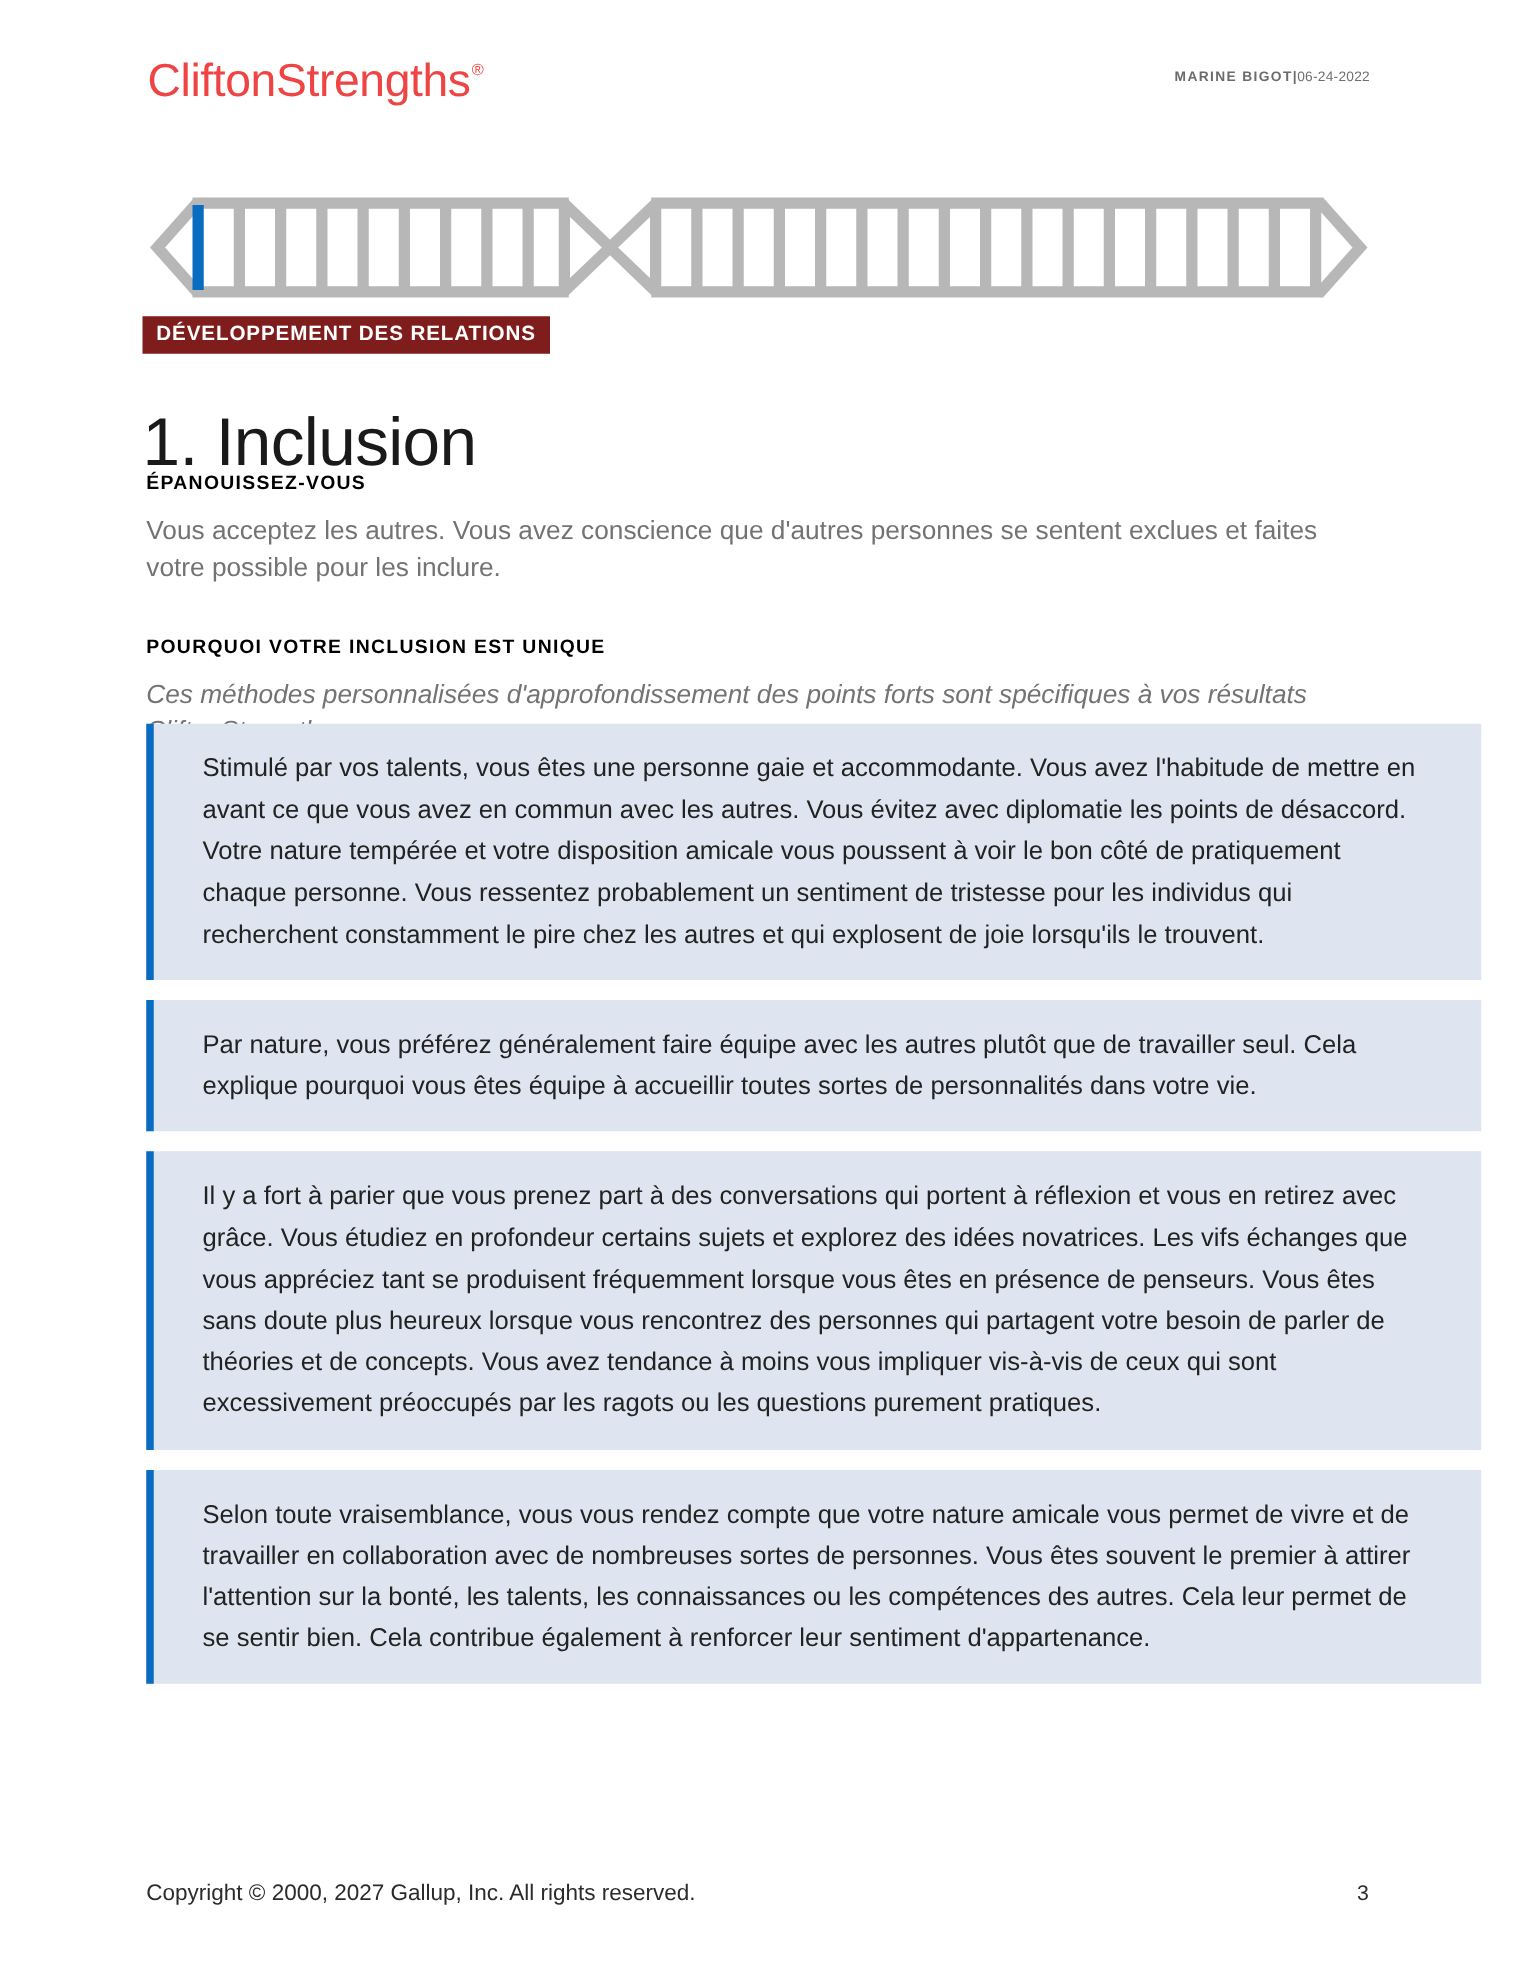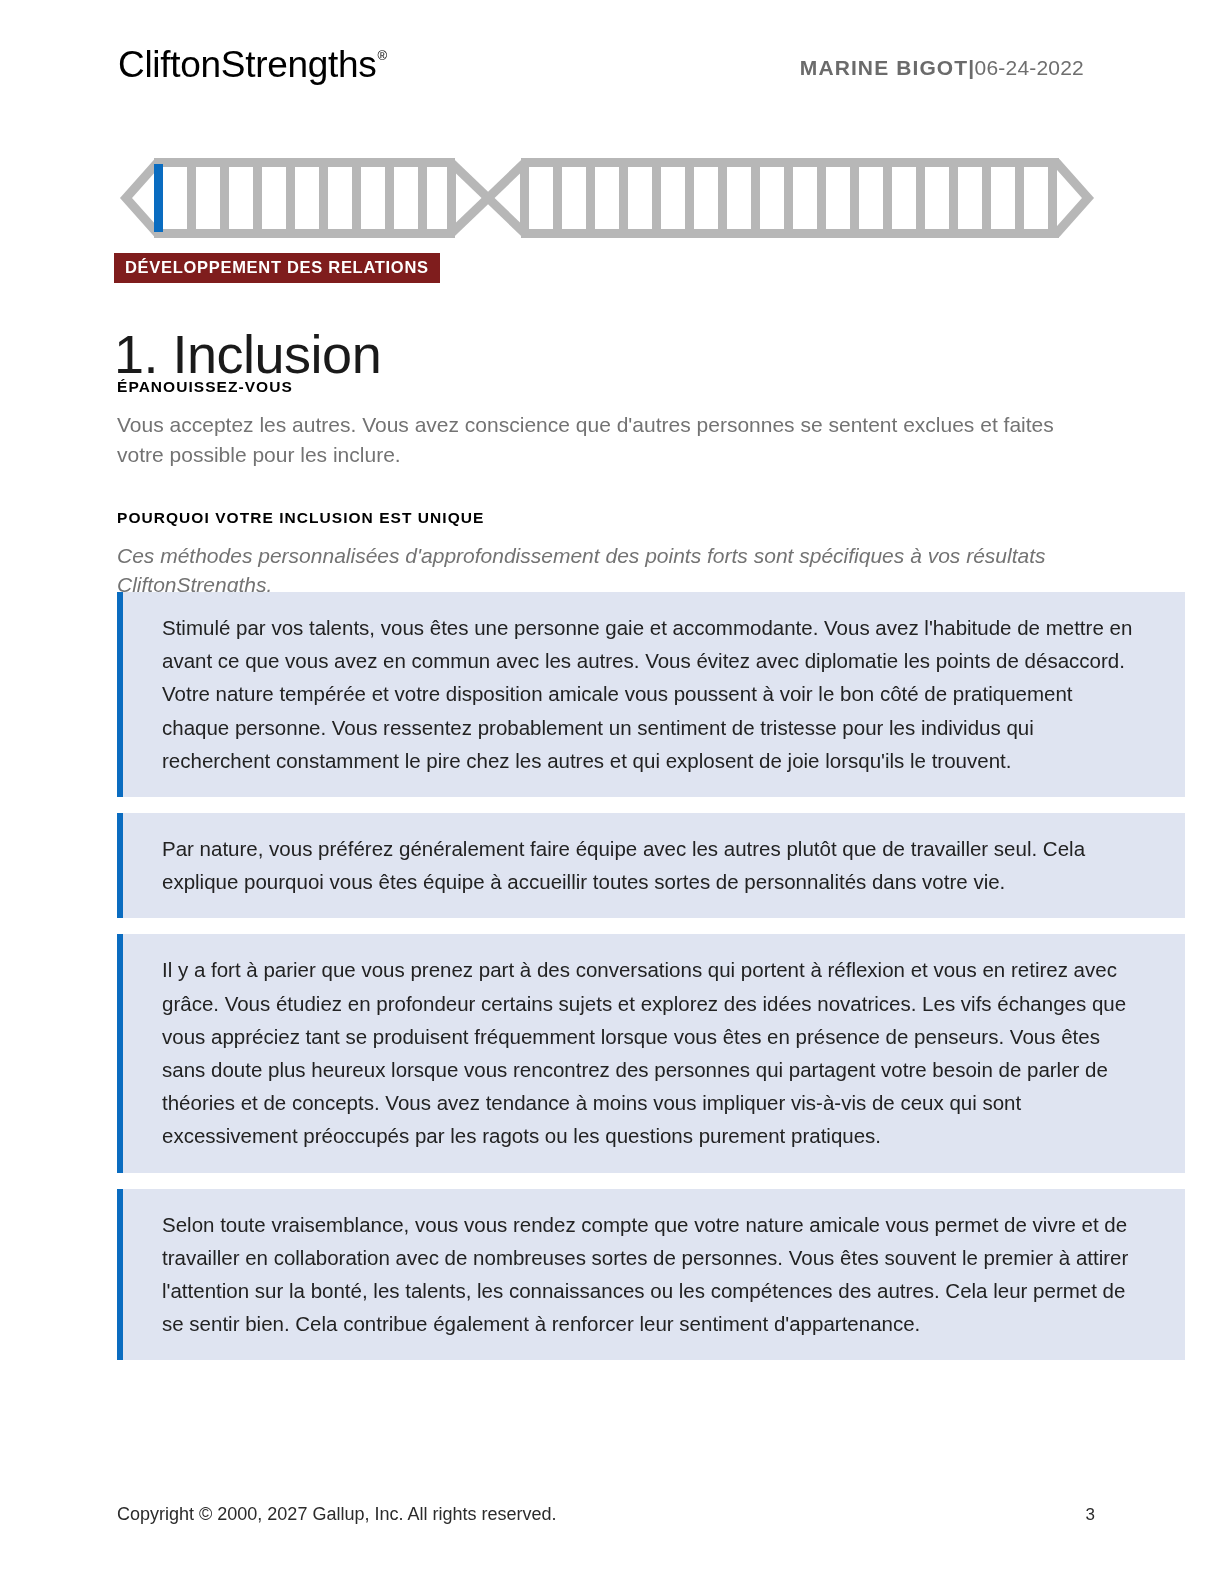--- a/index.html
+++ b/index.html
@@ -30,34 +30,34 @@
     width: 978px;
     height: 52px;
   }
   .logo {
     position: absolute;
     left: 0;
     top: 0;
     font-size: 37px;
     font-weight: 300;
     letter-spacing: -0.3px;
-    color: #000000;
+    color: #ef4444;
     white-space: nowrap;
     font-family: "Liberation Sans", sans-serif;
   }
   .logo .reg {
     font-size: 13px;
     vertical-align: 17px;
     margin-left: 1px;
   }
   .header-meta {
     position: absolute;
-    right: 12px;
+    right: 0;
     top: 12px;
-    font-size: 21px;
+    font-size: 11px;
     color: #6e6e6e;
     letter-spacing: 0.5px;
     white-space: nowrap;
   }
   .header-meta .name {
     font-weight: bold;
     color: #6b6b6b;
     letter-spacing: 1.1px;
   }
   .header-meta .sep {
@@ -132,21 +132,21 @@
   }
   .section-body.italic {
     font-style: italic;
   }
   .gap-a { height: 39px; }
 
   
   .cards {
     position: absolute;
     left: 117px;
-    top: 592px;
+    top: 579px;
     width: 1068px;
   }
   .card {
     position: relative;
     background: #dfe4f1;
     border-left: 6px solid #0a6cc0;
     padding: 19px 40px 20px 39px;
     margin-bottom: 16px;
     box-sizing: border-box;
   }

